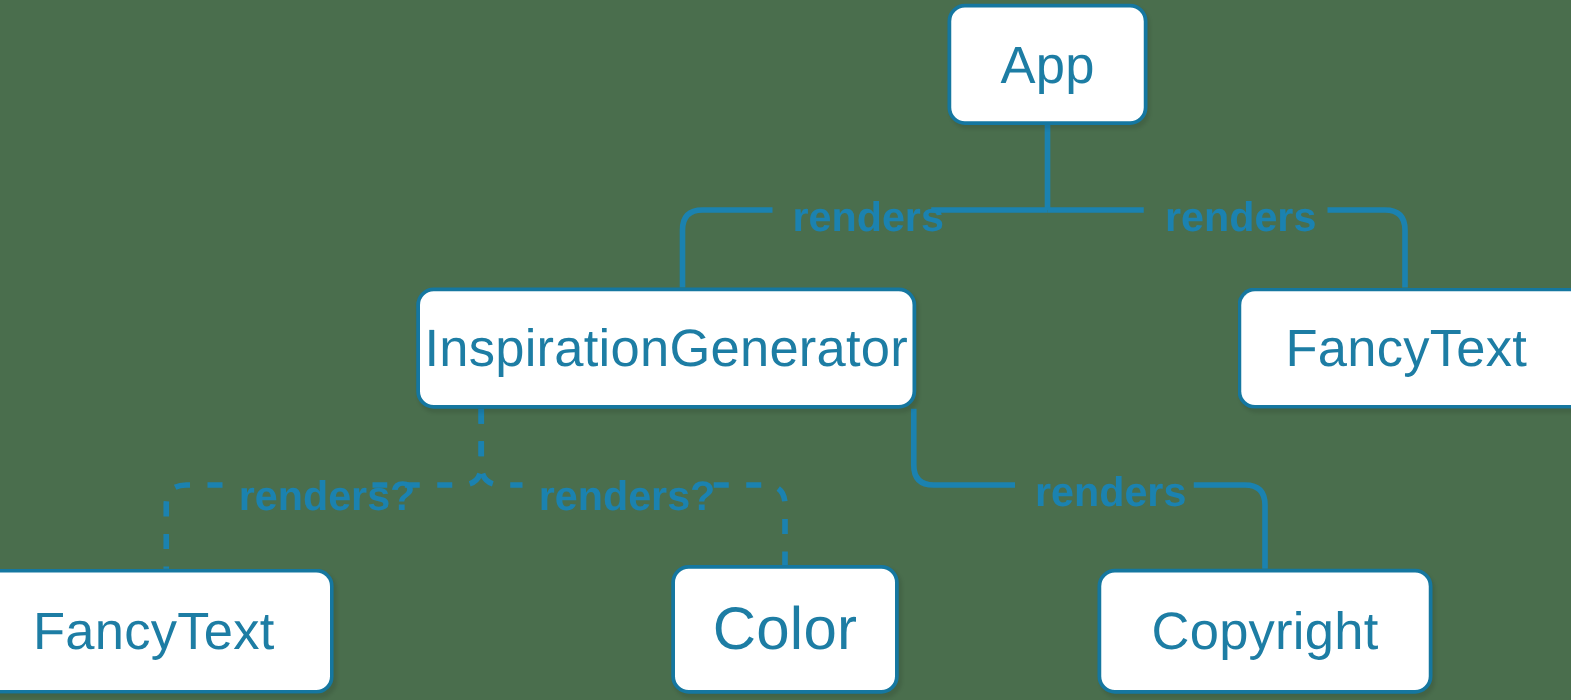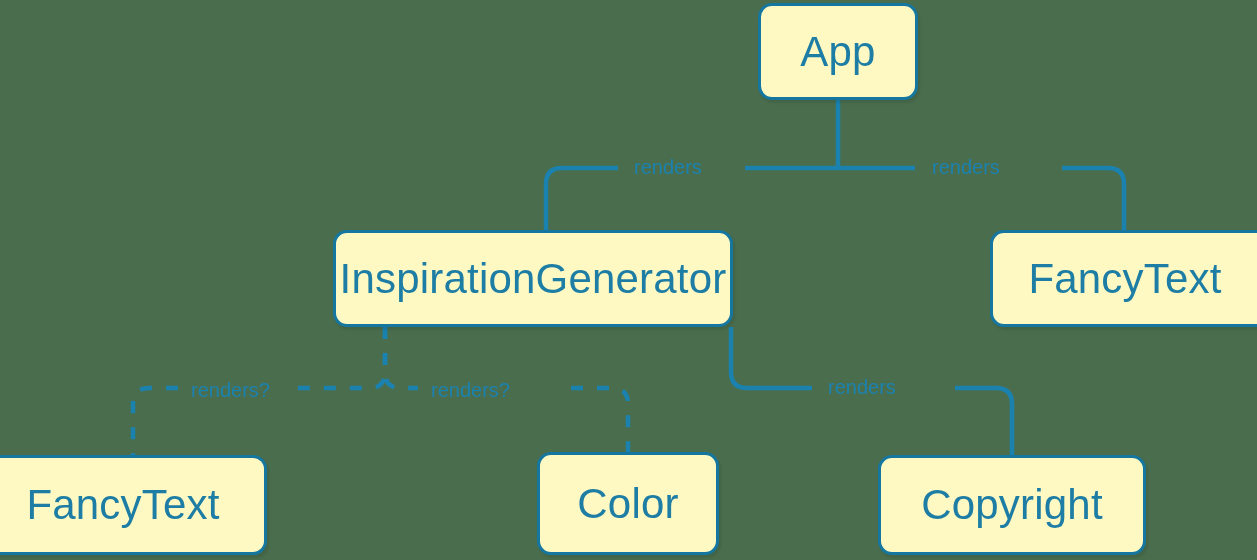--- a/index.html
+++ b/index.html
@@ -19,21 +19,21 @@
   }
   #edge-layer {
     position: absolute;
     inset: 0;
     width: 1257px;
     height: 560px;
   }
   .node {
     position: absolute;
     box-sizing: border-box;
-    background: #fef9c3;
+    background: #ffffff;
     border: 3px solid #1577a0;
     border-radius: 14px;
     display: flex;
     align-items: center;
     justify-content: center;
     color: #1d7da4;
     font-family: "Liberation Sans", sans-serif;
     font-weight: 400;
     letter-spacing: 0.2px;
     box-shadow: 2px 3px 3px rgba(0,0,0,0.10);
@@ -45,30 +45,30 @@
   }
   #node-app           { left: 758px; top: 3px;   width: 160px; height: 97px;  }
   #node-app .node-label            { font-size: 42px; }
   #node-inspiration   { left: 333px; top: 230px; width: 400px; height: 97px;  }
   #node-inspiration .node-label    { font-size: 42px; }
   #node-fancytext-right { left: 990px; top: 230px; width: 267px; height: 97px; border-right: none; border-top-right-radius: 0; border-bottom-right-radius: 0; }
   #node-fancytext-right .node-label{ font-size: 42px; }
   #node-fancytext-left { left: -18px; top: 455px; width: 285px; height: 100px; border-left: none; border-top-left-radius: 0; border-bottom-left-radius: 0; }
   #node-fancytext-left .node-label { font-size: 42px; }
   #node-color         { left: 537px; top: 452px; width: 182px; height: 103px; }
-  #node-color .node-label          { font-size: 42px; }
+  #node-color .node-label          { font-size: 48px; }
   #node-copyright     { left: 878px; top: 455px; width: 268px; height: 100px; }
   #node-copyright .node-label      { font-size: 42px; text-align: center; }
 
   .edge-label {
     position: absolute;
     color: #1b82b0;
     font-family: "Liberation Sans", sans-serif;
-    font-weight: 400;
-    font-size: 20px;
+    font-weight: 700;
+    font-size: 33px;
     white-space: nowrap;
     z-index: 3;
     line-height: 1;
   }
   #label-renders-left   { left: 634px; top: 157px; }
   #label-renders-right  { left: 932px; top: 157px; }
   #label-renders-q-1    { left: 191px; top: 380px; }
   #label-renders-q-2    { left: 431px; top: 380px; }
   #label-renders-bottom { left: 828px; top: 377px; }
 </style>

